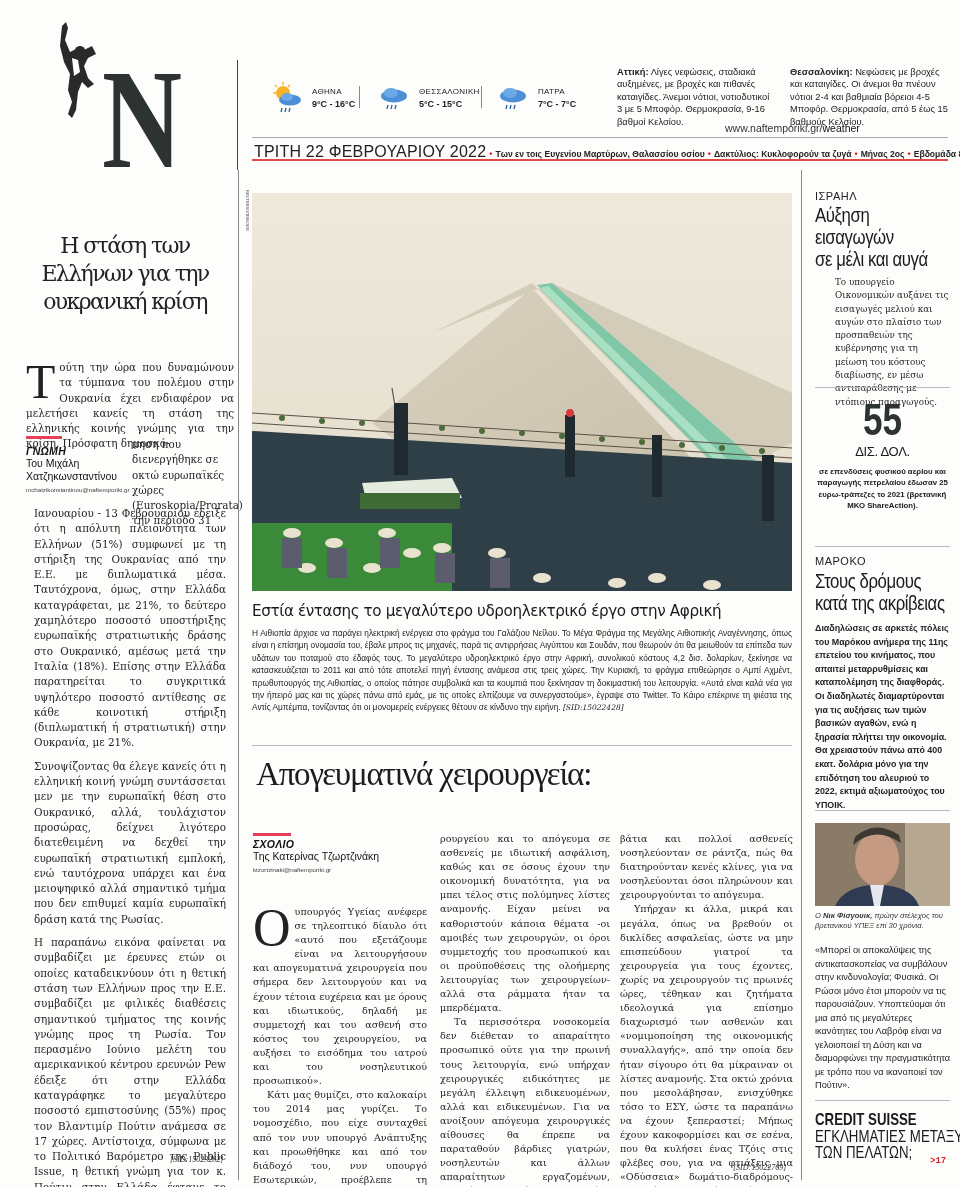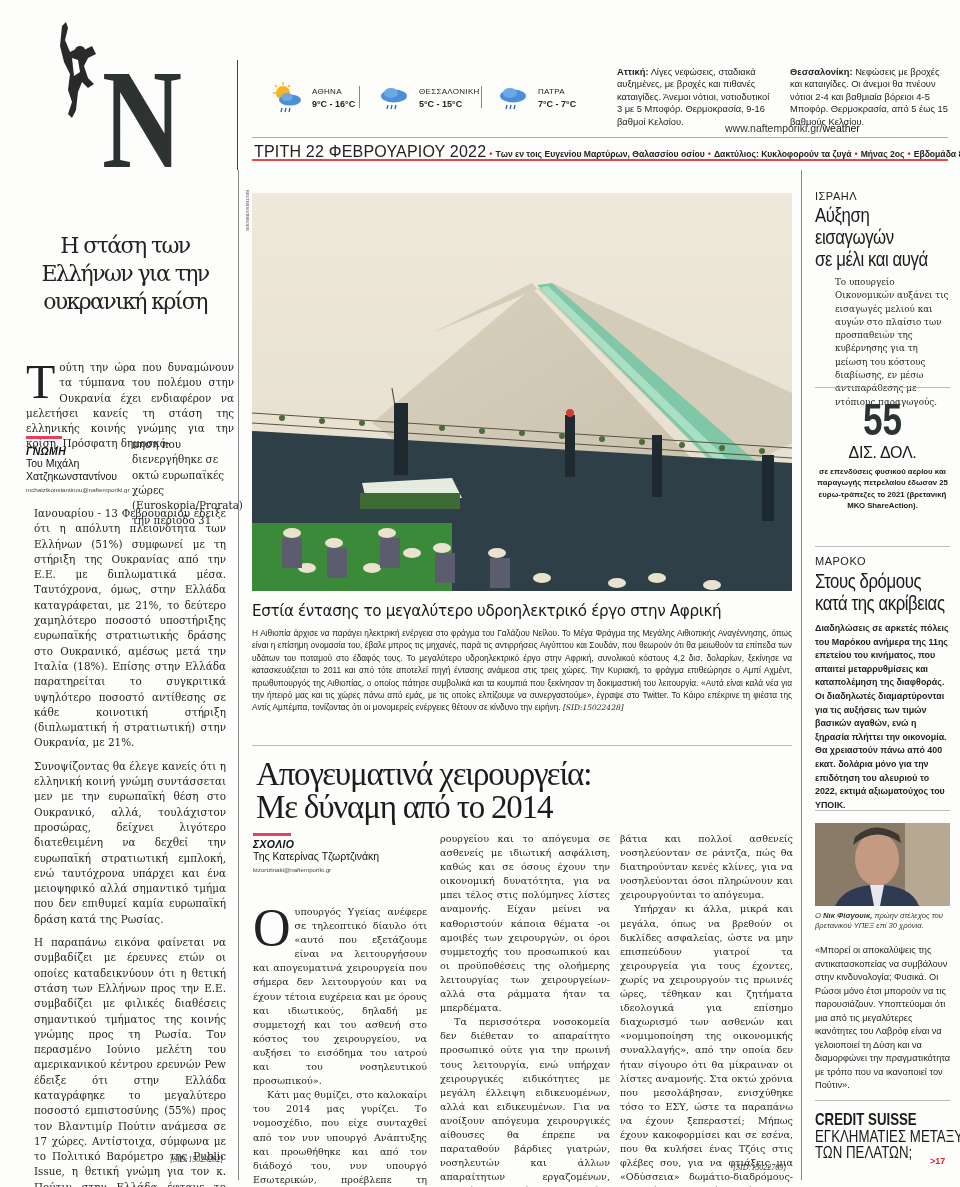--- a/index.html
+++ b/index.html
@@ -75,29 +75,29 @@
 
   
   .vline-right { left: 801px; top: 170px; width: 1px; height: 1010px; background: #888; }
   .rc { left: 815px; width: 135px; }
   .rc-kicker { font-family: "Liberation Sans", sans-serif; font-size: 11px; letter-spacing: 0.5px; color: #222; }
   .rc-title { font-family: "Liberation Sans", sans-serif; font-size: 19.5px; line-height: 22px; color: #1a1a1a; letter-spacing: -0.5px; transform: scaleX(0.86); transform-origin: left top; white-space: nowrap; }
   .rc-body-serif { font-family: "DejaVu Serif", serif; font-size: 8.8px; line-height: 13.3px; color: #1e1e1e; }
   .rc-body-sans { font-family: "Liberation Sans", sans-serif; font-size: 8.9px; line-height: 13.6px; color: #1e1e1e; font-weight: bold; }
   .rule-r { left: 815px; width: 135px; height: 1px; background: #bbb; }
   #big-num { left: 815px; top: 398px; width: 135px; text-align: center; font-family: "Liberation Sans", sans-serif; font-weight: bold; font-size: 44px; line-height: 44px; color: #2d3331; transform: scaleX(0.8); }
-  #big-unit { left: 815px; top: 444px; width: 135px; text-align: center; font-family: "Liberation Sans", sans-serif; font-size: 16px; letter-spacing: -0.3px; color: #1a1a1a; }
+  #big-unit { left: 815px; top: 444px; width: 135px; text-align: center; font-family: "Liberation Sans", sans-serif; font-size: 13px; letter-spacing: -0.3px; color: #1a1a1a; }
   #big-text { left: 815px; top: 466px; width: 135px; text-align: center; font-family: "Liberation Sans", sans-serif; font-weight: bold; font-size: 7.8px; line-height: 11.3px; color: #1a1a1a; }
   #portrait { left: 815px; top: 823px; width: 135px; height: 83px; overflow: hidden; background: #7d6e60; }
   #portrait-cap { left: 815px; top: 911px; width: 140px; font-family: "Liberation Sans", sans-serif; font-size: 7.6px; line-height: 9.6px; font-style: italic; color: #333; }
   #portrait-cap b { font-weight: bold; }
   #quote { left: 815px; top: 944px; width: 137px; font-family: "Liberation Sans", sans-serif; font-size: 9.2px; line-height: 13.5px; color: #1e1e1e; }
   #cs-title { left: 815px; top: 1112px; width: 145px; font-family: "Liberation Sans", sans-serif; font-size: 17px; line-height: 16.5px; color: #1a1a1a; transform: scaleX(0.78); transform-origin: left top; white-space: nowrap; }
   #cs-title .b { font-weight: bold; }
-  #cs-ref { left: 930px; top: 1156px; font-family: Liberation Sans, sans-serif; font-weight: bold; font-size: 9px; color: #d8232a; }
+  #cs-ref { left: 930px; top: 1156px; font-family: Liberation Mono, monospace; font-weight: bold; font-size: 9px; color: #d8232a; }
 </style>
 </head>
 <body>
 
 <div id="logo" class="abs">
   <svg width="70" height="140" viewBox="0 0 70 140">
     <path d="M14 8 L18 4 L20 10 L17 22 L22 34 L30 30 L36 32 L44 28 L48 36 L40 40 L36 48 L40 60 L46 66 L40 70 L34 64 L30 74 L28 92 L24 100 L20 96 L24 84 L20 72 L22 56 L16 44 L12 28 Z" fill="#2a2a2a"></path>
     <path d="M24 40 L30 42 L32 54 L26 58 Z" fill="#fff"></path>
     <ellipse cx="32" cy="32" rx="5" ry="4" fill="#2a2a2a"></ellipse>
   </svg>
@@ -279,21 +279,20 @@
 
 <div id="af-title" class="abs">Εστία έντασης το μεγαλύτερο υδροηλεκτρικό έργο στην Αφρική</div>
 <div id="af-body" class="abs">
   <span>Η Αιθιοπία άρχισε να παράγει ηλεκτρική ενέργεια στο φράγμα του Γαλάζιου Νείλου. Το Μέγα Φράγμα της Μεγάλης Αιθιοπικής Αναγέννησης, όπως είναι η επίσημη ονομασία του, έβαλε μπρος τις μηχανές, παρά τις αντιρρήσεις Αιγύπτου και Σουδάν, που θεωρούν ότι θα μειωθούν τα επίπεδα των υδάτων του ποταμού στο έδαφός τους. Το μεγαλύτερο υδροηλεκτρικό έργο στην Αφρική, συνολικού κόστους 4,2 δισ. δολαρίων, ξεκίνησε να κατασκευάζεται το 2011 και από τότε αποτελεί πηγή έντασης ανάμεσα στις τρεις χώρες. Την Κυριακή, το φράγμα επιθεώρησε ο Αμπί Αχμέντ, πρωθυπουργός της Αιθιοπίας, ο οποίος πάτησε συμβολικά και τα κουμπιά που ξεκίνησαν τη δοκιμαστική του λειτουργία. «Αυτά είναι καλά νέα για την ήπειρό μας και τις χώρες πάνω από εμάς, με τις οποίες ελπίζουμε να συνεργαστούμε», έγραψε στο Twitter. Το Κάιρο επέκρινε τη φιέστα της Αντίς Αμπέμπα, τονίζοντας ότι οι μονομερείς ενέργειες θέτουν σε κίνδυνο την ειρήνη.</span>
   <span class="sid">[SID:15022428]</span>
 </div>
 <div class="abs af-rule"></div>
 
 <div id="sg-title" class="abs">
   <div>Απογευματινά χειρουργεία:</div>
-  <div>Με δύναμη από το 2014</div>
 </div>
 <div id="sg-tag" class="abs">
   <div class="red-bar"></div>
   <div class="tag-label">ΣΧΟΛΙΟ</div>
   <div class="tag-author">Της Κατερίνας Τζωρτζινάκη</div>
   <div class="tag-email">ktzortzinaki@naftemporiki.gr</div>
 </div>
 <div id="sg-c1" class="abs col-serif">
   <p><span class="dropcap">Ο</span><span>υπουργός Υγείας ανέφερε σε τηλεοπτικό δίαυλο ότι «αυτό που εξετάζουμε είναι να λειτουργήσουν και απογευματινά χειρουργεία που σήμερα δεν λειτουργούν και να έχουν τέτοια ευχέρεια και με όρους και ιδιωτικούς, δηλαδή με συμμετοχή και του ασθενή στο κόστος του χειρουργείου, να αυξήσει το εισόδημα του ιατρού και του νοσηλευτικού προσωπικού».</span></p>
   <p class="ind">Κάτι μας θυμίζει, στο καλοκαίρι του 2014 μας γυρίζει. Το νομοσχέδιο, που είχε συνταχθεί από τον νυν υπουργό Ανάπτυξης και προωθήθηκε και από τον διάδοχό του, νυν υπουργό Εσωτερικών, προέβλεπε τη δυνατότητα χει-</p>

